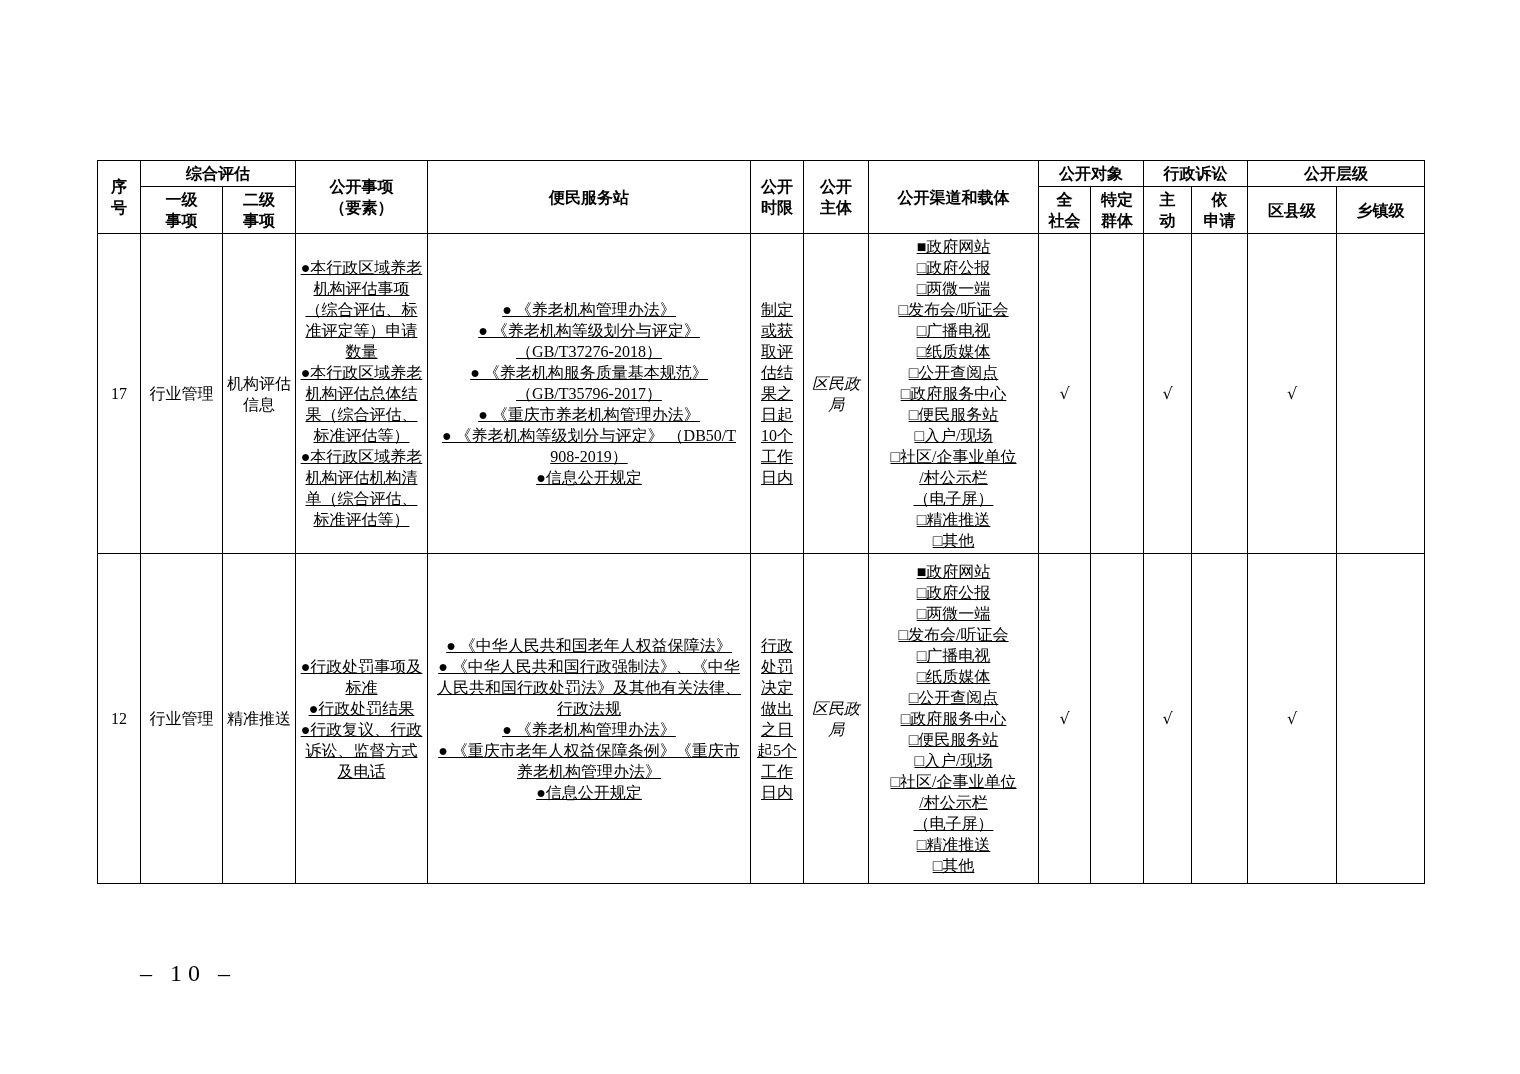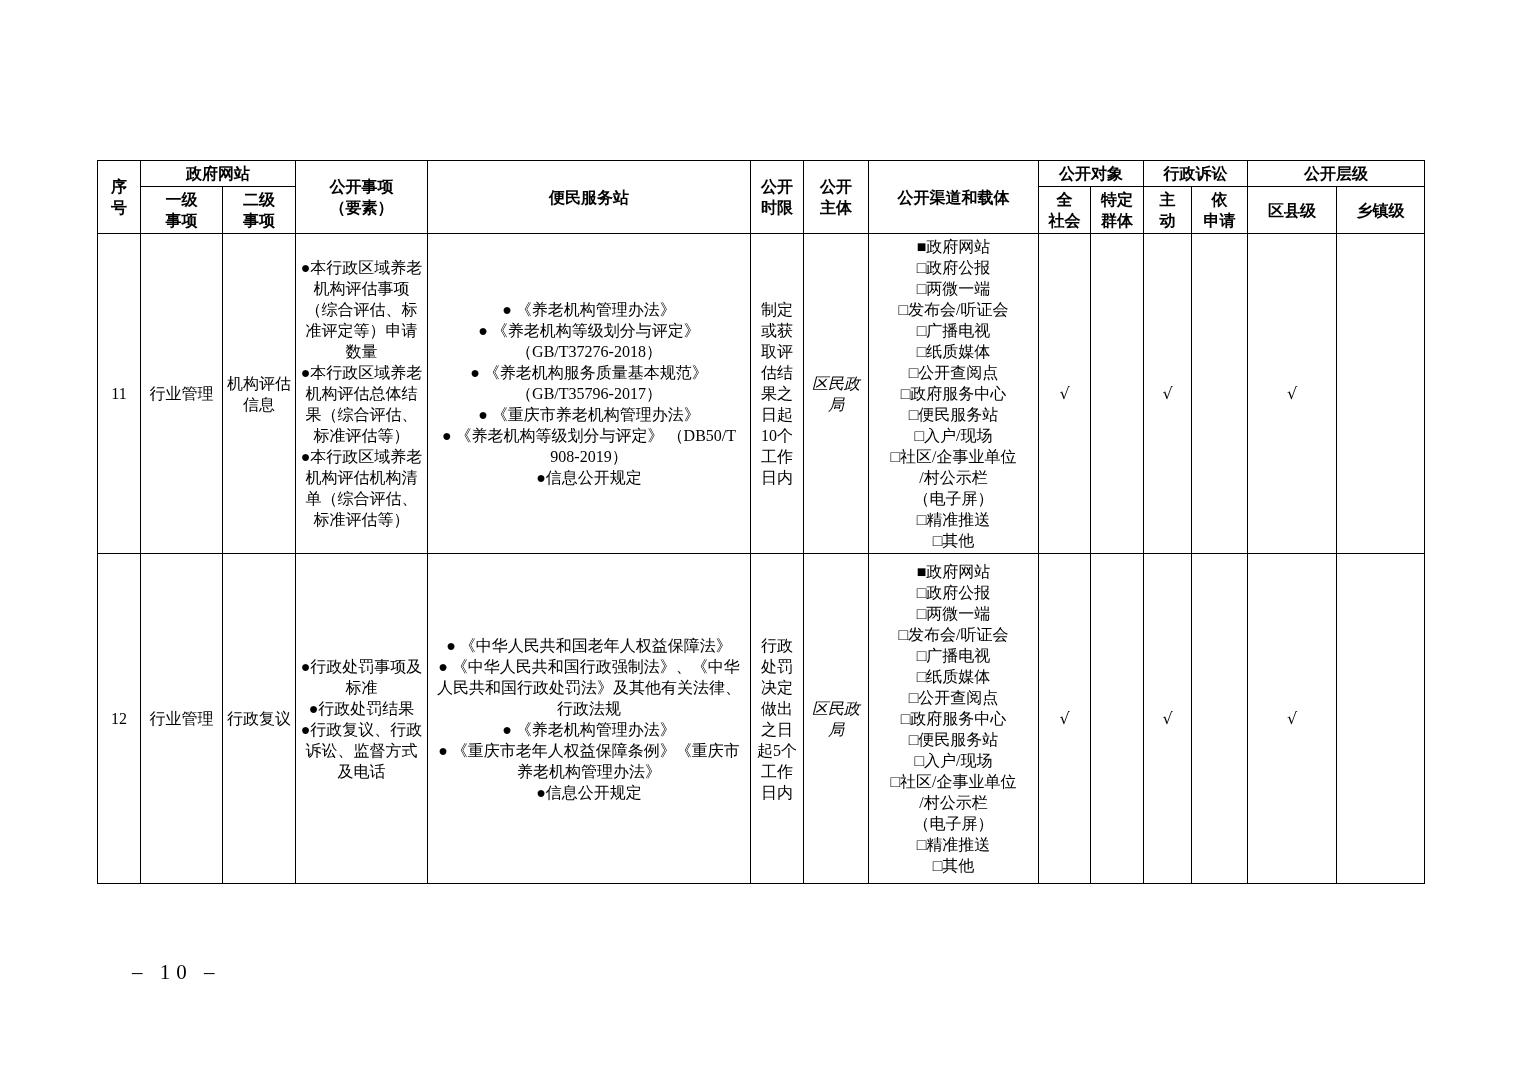--- a/index.html
+++ b/index.html
@@ -39,33 +39,33 @@
   }
   tr.h1 { height: 26px; }
   tr.h2 { height: 42px; }
   tr.r1 { height: 317px; }
   tr.r2 { height: 330px; }
   td.hdr {
     font-weight: 700;
     line-height: 20px;
     padding: 1px 2px;
   }
-  td.tl { text-align: left; }
+  td.tl { text-align: left; text-decoration: underline; }
   td.content-cell { padding: 2px 12px; }
   td.basis-cell   { padding: 2px 9px; }
   td.channel-cell { padding: 2px 12px; }
   td.lv1-cell, td.lv2-cell { padding: 2px 11px; text-align: left; }
   td.time-cell    { padding: 2px 9px; }
   td.subject-cell { padding: 2px 11px; text-align: left; font-style: italic; }
   td.check-cell   { font-size: 15px; font-family: "DejaVu Sans", sans-serif; }
   .page-number {
     position: absolute;
-    left: 132px;
+    left: 140px;
     top: 960px;
-    font-size: 21px;
+    font-size: 24px;
     letter-spacing: 6px;
     font-family: "Liberation Serif", "DejaVu Serif", serif;
   }
 </style>
 </head>
 <body>
 
 <div class="page">
 
   <table class="main">
@@ -83,21 +83,21 @@
         <col style="width:48px">
         <col style="width:56px">
       <col style="width:89px">
         <col style="width:88px">
     </colgroup>
 
     <tbody>
       <tr class="h1">
         <td class="hdr" rowspan="2">序
 号</td>
-        <td class="hdr" colspan="2">政府网站</td>
+        <td class="hdr" colspan="2">综合评估</td>
         <td class="hdr" rowspan="2">公开事项
 （要素）</td>
         <td class="hdr" rowspan="2">便民服务站</td>
         <td class="hdr" rowspan="2">公开
 时限</td>
         <td class="hdr" rowspan="2">公开
 主体</td>
         <td class="hdr" rowspan="2">公开渠道和载体</td>
         <td class="hdr" colspan="2">公开对象</td>
         <td class="hdr" colspan="2">行政诉讼</td>
@@ -114,21 +114,21 @@
 群体</td>
         <td class="hdr">主
 动</td>
         <td class="hdr">依
 申请</td>
         <td class="hdr">区县级</td>
         <td class="hdr">乡镇级</td>
       </tr>
 
       <tr class="r1">
-        <td>11</td>
+        <td>17</td>
         <td class="lv1-cell">行业管理</td>
         <td class="lv2-cell">机构评估信息</td>
         <td class="tl content-cell">●本行政区域养老机构评估事项（综合评估、标准评定等）申请数量
 ●本行政区域养老机构评估总体结果（综合评估、标准评估等）
 ●本行政区域养老机构评估机构清单（综合评估、标准评估等）</td>
         <td class="tl basis-cell">● 《养老机构管理办法》
 ● 《养老机构等级划分与评定》
 （GB/T37276-2018）
 ● 《养老机构服务质量基本规范》
 （GB/T35796-2017）
@@ -156,21 +156,21 @@
         <td class="check-cell"></td>
         <td class="check-cell">√</td>
         <td class="check-cell"></td>
         <td class="check-cell">√</td>
         <td class="check-cell"></td>
       </tr>
 
       <tr class="r2">
         <td>12</td>
         <td class="lv1-cell">行业管理</td>
-        <td class="lv2-cell">行政复议</td>
+        <td class="lv2-cell">精准推送</td>
         <td class="tl content-cell">●行政处罚事项及标准
 ●行政处罚结果
 ●行政复议、行政诉讼、监督方式及电话</td>
         <td class="tl basis-cell">● 《中华人民共和国老年人权益保障法》
 ● 《中华人民共和国行政强制法》、《中华人民共和国行政处罚法》及其他有关法律、行政法规
 ● 《养老机构管理办法》
 ● 《重庆市老年人权益保障条例》《重庆市养老机构管理办法》
 ●信息公开规定</td>
         <td class="tl time-cell">行政处罚决定做出之日起5个工作日内</td>
         <td class="subject-cell">区民政局</td>

